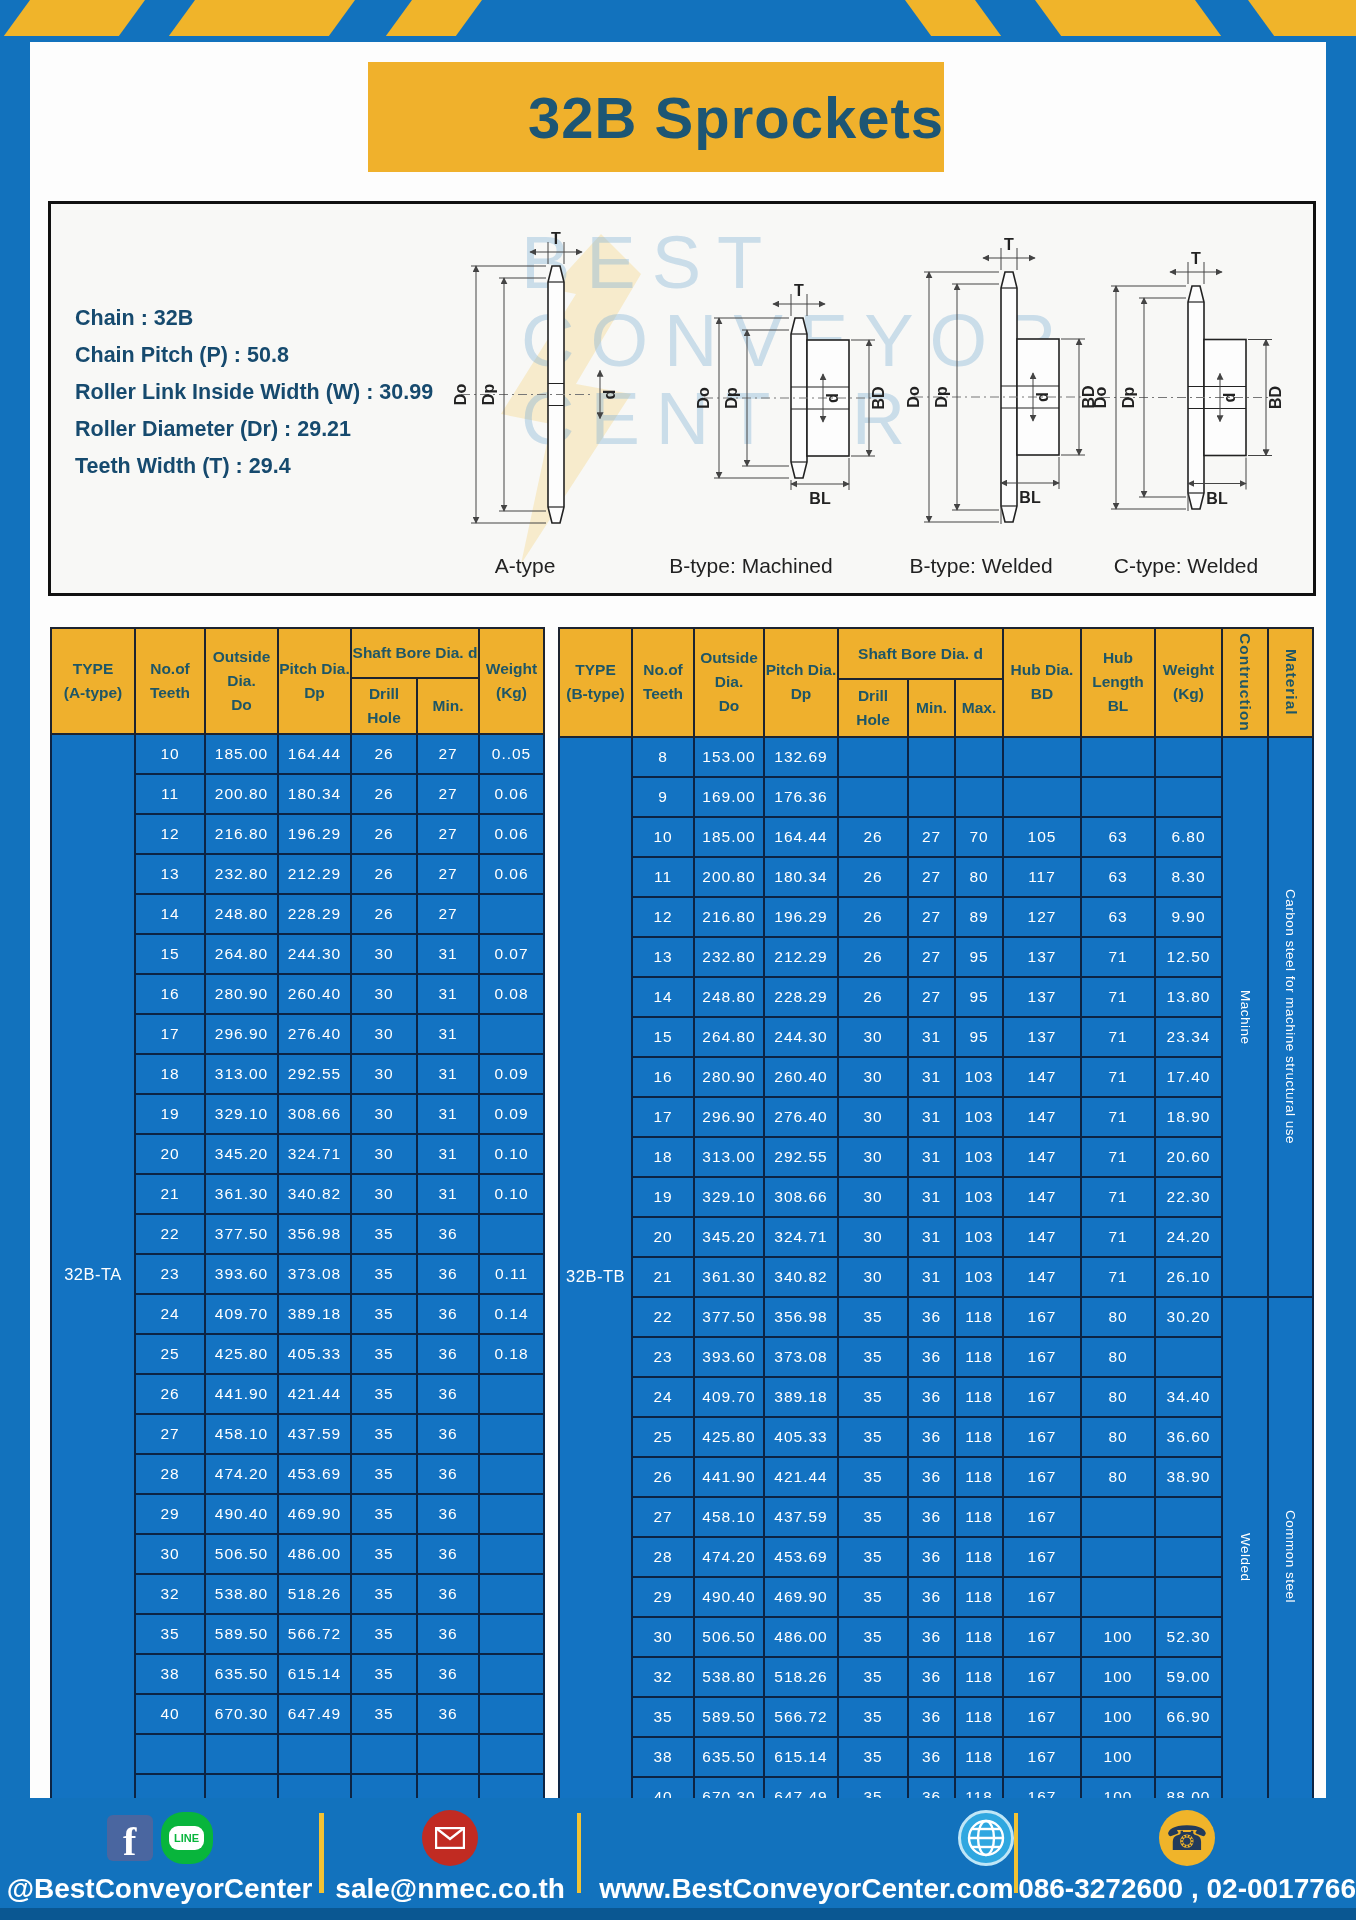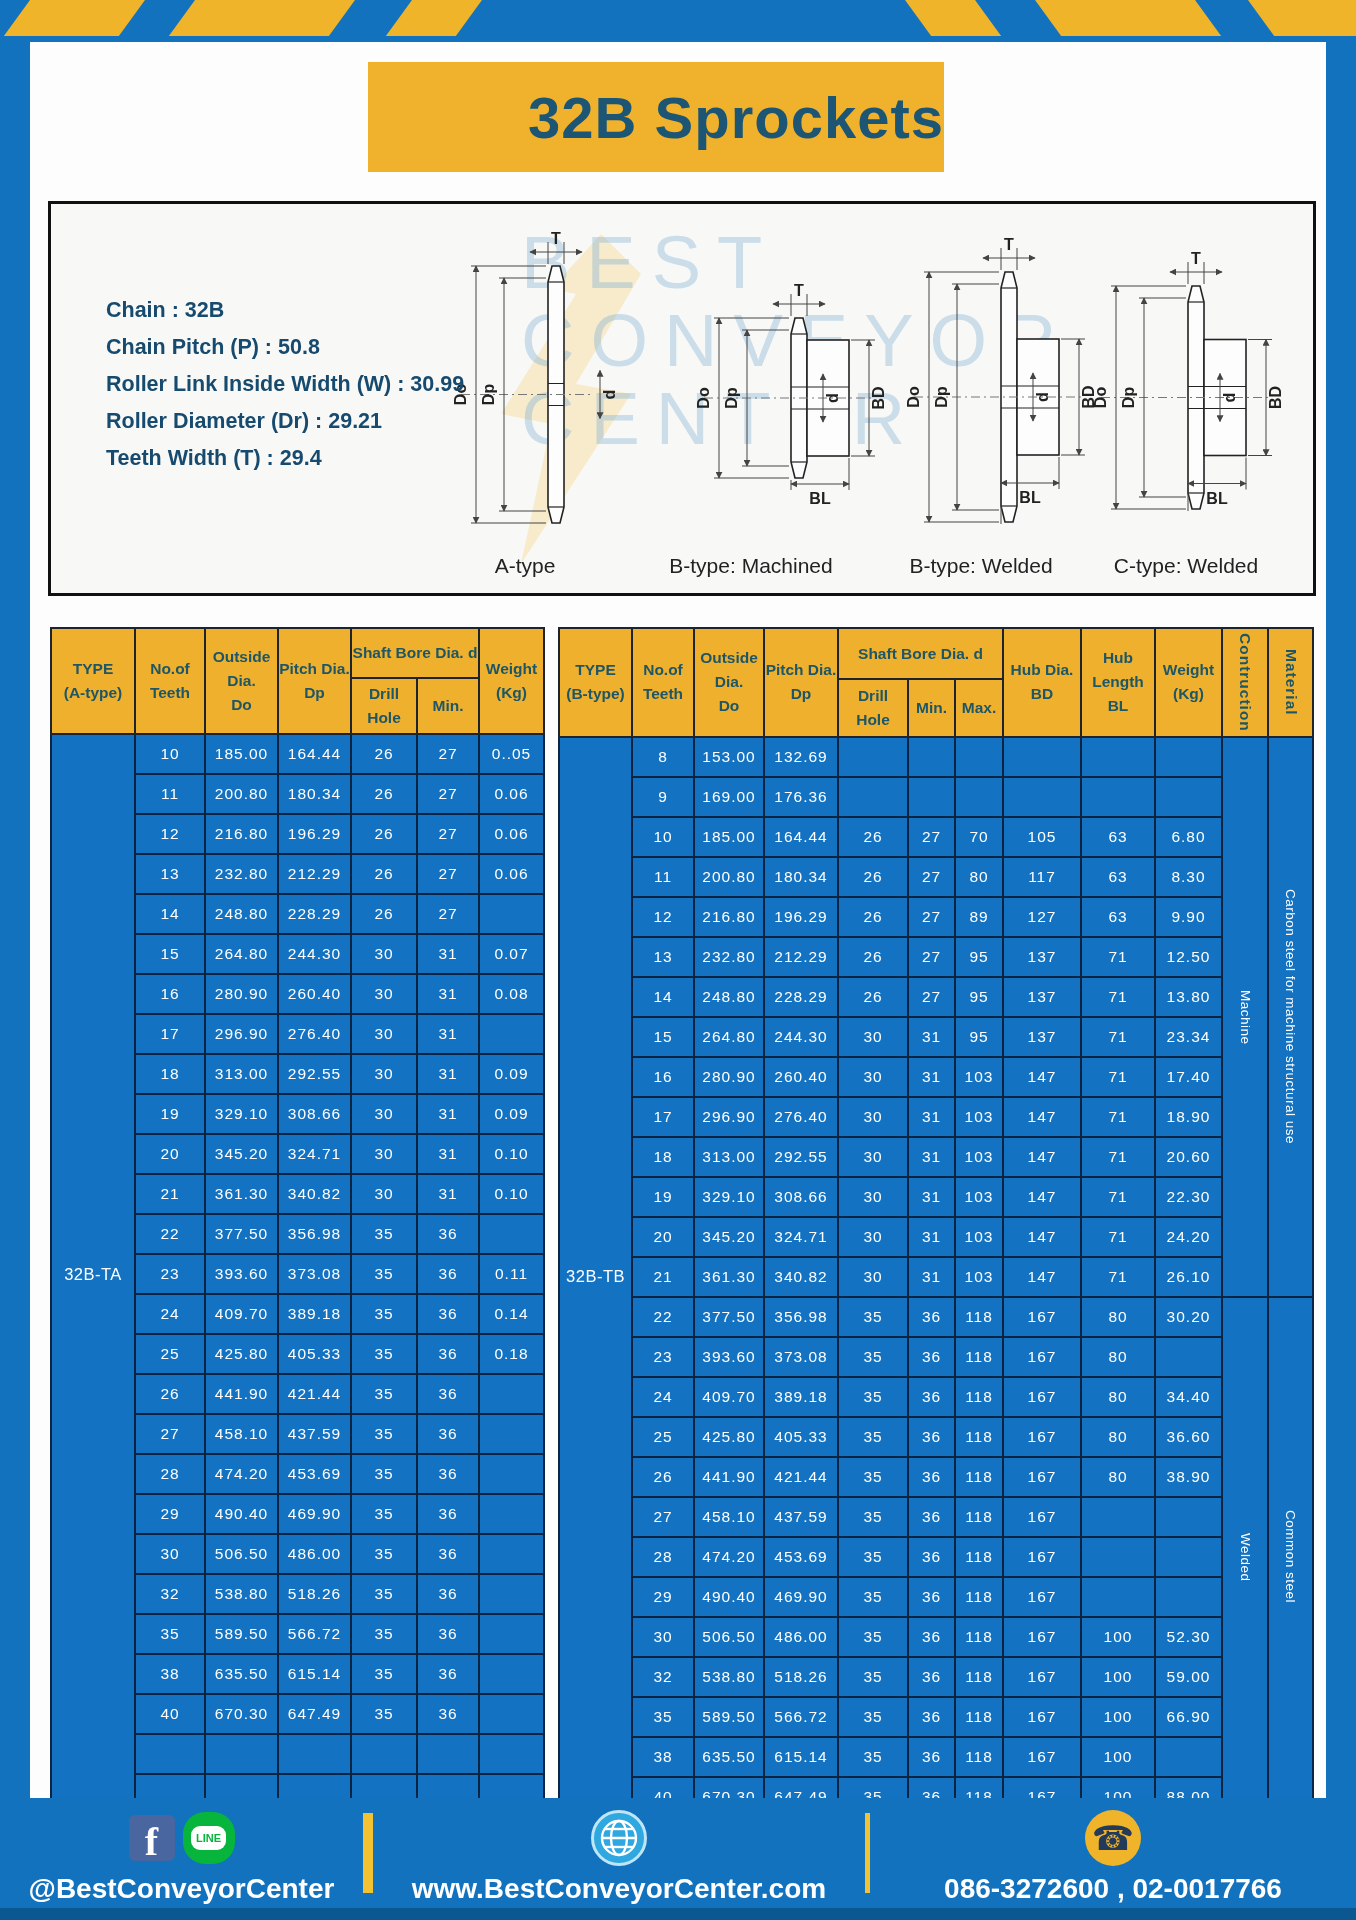--- a/index.html
+++ b/index.html
@@ -10,37 +10,37 @@
   .stripe.r{transform:skewX(36deg);}
   
   .card{position:absolute;left:30px;top:42px;width:1296px;height:1756px;background:#fdfdfd;}
   .title-banner{position:absolute;left:338px;top:20px;width:576px;height:110px;background:#f0b12c;display:flex;align-items:center;justify-content:flex-end;}
   .title-banner h1{margin:0;font-size:58px;color:#1d5674;letter-spacing:1px;}
   
   .diagram-box{position:absolute;left:18px;top:159px;width:1262px;height:389px;background:#f8f8f6;border:3px solid #111;}
   .watermark{position:absolute;left:470px;top:20px;width:780px;color:rgba(125,175,212,0.38);font-weight:normal;letter-spacing:16px;font-size:74px;line-height:78px;z-index:1;white-space:nowrap;}
   .watermark .wline{display:block;}
   .wlogo{position:absolute;left:430px;top:30px;z-index:0;opacity:.45;}
-  .specs{position:absolute;left:24px;top:88px;z-index:3;color:#164a6e;font-weight:bold;font-size:21.5px;line-height:37px;white-space:nowrap;margin-left:31px;}
+  .specs{position:absolute;left:24px;top:96px;z-index:3;color:#164a6e;font-weight:bold;font-size:21.5px;line-height:37px;white-space:nowrap;}
   .drawings{position:absolute;left:0;top:0;width:1262px;height:389px;z-index:2;}
   .variant-label{position:absolute;top:350px;transform:translateX(-50%);font-size:21px;color:#222;z-index:3;white-space:nowrap;}
   
   .table-wrap{position:absolute;top:585px;height:1138px;}
   .table-wrap.a{left:20px;width:493px;}
   .table-wrap.b{left:528px;width:754px;}
   table.dtable{border-collapse:collapse;table-layout:fixed;width:100%;height:100%;}
   .dtable th{background:#efb02d;color:#1e5666;font-weight:bold;font-size:15.5px;border:2.5px solid #1d2430;white-space:pre-line;line-height:1.55;padding:0;}
   .dtable th.vh{writing-mode:vertical-rl;letter-spacing:1px;padding:4px 0;}
   .dtable td{background:#1373c2;color:#fff;font-size:15.5px;text-align:center;vertical-align:middle;border:2.5px solid #0c2444;padding:0;height:38px;letter-spacing:1px;}
   .dtable td.type-cell{font-size:16.5px;letter-spacing:.5px;}
   .dtable td.vert-cell{writing-mode:vertical-rl;letter-spacing:.5px;font-size:13.5px;padding:6px 0;}
   
   .footer{position:absolute;left:0;top:1798px;width:1356px;height:110px;background:#1272bd;display:flex;align-items:center;z-index:2;}
   .fgroup{display:flex;flex-direction:column;align-items:center;justify-content:flex-start;gap:5px;height:100%;padding-top:10px;box-sizing:border-box;}
-  .g1{width:363px;} .g2{width:288px;} .g3{width:492px;} .g4{flex:1;}
+  .g1{width:363px;} .g2{width:288px;} .g3{width:492px;align-items:flex-end;} .g4{flex:1;}
   .fsep{width:5px;height:80px;background:#f2c233;align-self:center;}
   .ficons{display:flex;align-items:center;gap:8px;height:60px;}
   .flabel{color:#fff;font-weight:bold;font-size:28px;white-space:nowrap;}
   .fb-icon{width:46px;height:46px;background:#4a66a0;border-radius:6px;color:#fff;font-weight:bold;font-size:40px;display:flex;align-items:flex-end;justify-content:center;line-height:38px;font-family:"Liberation Serif",serif;}
   .line-icon{width:52px;height:52px;background:#08b53c;border-radius:22px;display:flex;align-items:center;justify-content:center;}
   .line-bubble{background:#fff;border-radius:9px;padding:6px 5px;color:#08b53c;font-size:11px;font-weight:bold;letter-spacing:0;}
   .circle-icon{width:56px;height:56px;border-radius:50%;display:flex;align-items:center;justify-content:center;}
   .mail-bg{background:#c12b22;}
   .globe-bg{background:#2fa7e0;border:3px solid #bfe6f7;box-sizing:border-box;}
   .phone-bg{background:#f0b42a;color:#233a5a;font-size:34px;}
@@ -818,20 +818,31 @@
     <div class="fgroup g1">
       <div class="ficons">
         <span class="fb-icon">f</span>
         <span class="line-icon">
             <span class="line-bubble">LINE</span>
           </span>
       </div>
       <div class="flabel">@BestConveyorCenter</div>
     </div>
     <div class="fsep"></div>
+    <div class="fgroup g2">
+      <div class="ficons">
+        <span class="circle-icon mail-bg">
+          <svg width="30" height="22" viewBox="0 0 30 22">
+              <rect x="1" y="1" width="28" height="20" fill="none" stroke="#fff" stroke-width="2.4"></rect>
+              <path d="M1,1 L15,12 L29,1" fill="none" stroke="#fff" stroke-width="2.4"></path>
+            </svg>
+        </span>
+      </div>
+      <div class="flabel">sale@nmec.co.th</div>
+    </div>
     <div class="fsep"></div>
     <div class="fgroup g3">
       <div class="ficons">
         <span class="circle-icon globe-bg">
           <svg width="40" height="40" viewBox="0 0 40 40">
             <circle cx="20" cy="20" r="17" fill="none" stroke="#fff" stroke-width="2.4"></circle>
             <ellipse cx="20" cy="20" rx="8" ry="17" fill="none" stroke="#fff" stroke-width="2.4"></ellipse>
             <line x1="3" y1="20" x2="37" y2="20" stroke="#fff" stroke-width="2.4"></line>
             <line x1="6" y1="11" x2="34" y2="11" stroke="#fff" stroke-width="2.4"></line>
             <line x1="6" y1="29" x2="34" y2="29" stroke="#fff" stroke-width="2.4"></line>

